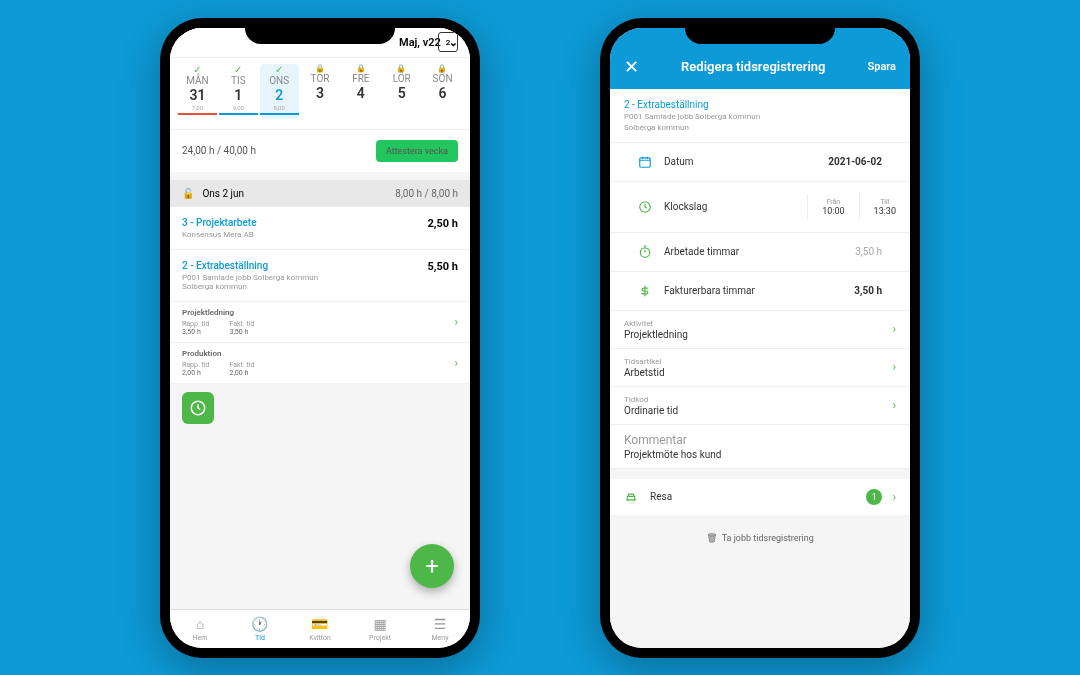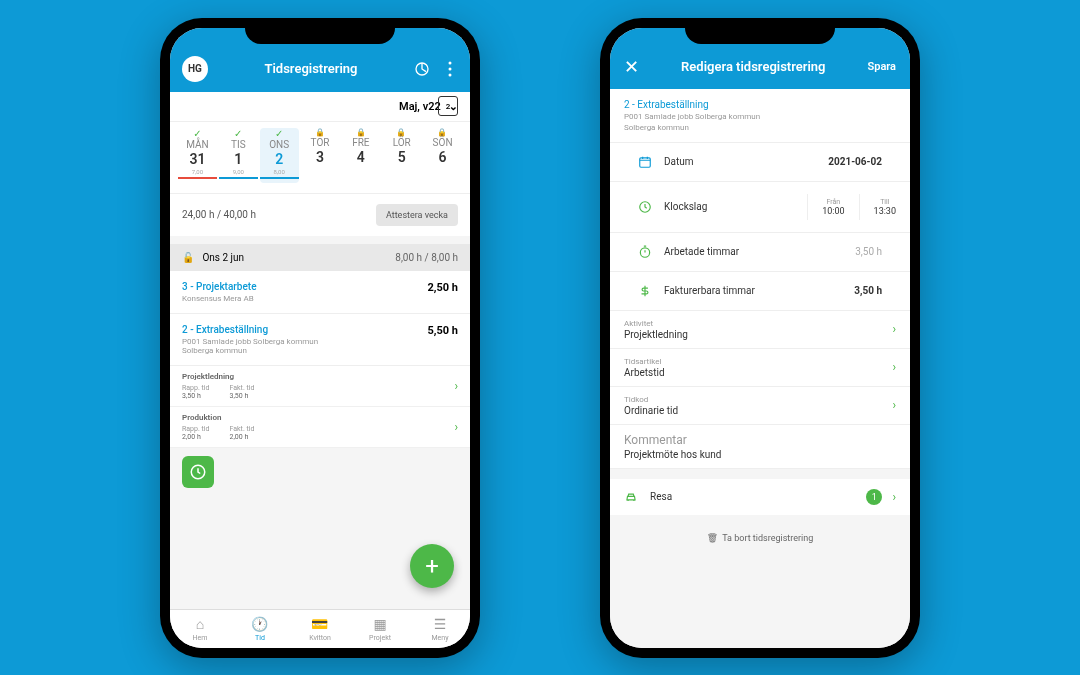--- a/index.html
+++ b/index.html
@@ -22,21 +22,21 @@
 .day-name{font-size:10px;margin-top:0}
 .day-num{font-size:14px;font-weight:600;color:#333;margin-top:1px}
 .day-sub{font-size:6px;color:#aaa;margin-top:1px}
 .day.active{background:#e8f4fb;border-radius:4px;padding-bottom:4px}
 .day.active .day-num{color:#0d9ad6}
 .day-bar{height:2px;margin-top:2px}
 .bar-red{background:#e74c3c}
 .bar-blue{background:#0d9ad6}
 .summary-row{background:#fff;padding:10px 12px;display:flex;justify-content:space-between;align-items:center;border-top:1px solid #eee}
 .summary-text{font-size:10px;color:#555}
-.attest-btn{background:#e5e5e5;border:none;padding:6px 10px;font-size:9px;border-radius:4px;color:#555}
+.attest-btn{background:#22c55e;border:none;padding:6px 10px;font-size:9px;border-radius:4px;color:#555}
 .day-header{background:#e8e8e8;padding:8px 12px;display:flex;align-items:center;gap:8px;font-size:10px;margin-top:8px}
 .day-header-right{margin-left:auto;color:#666}
 .card{background:#fff;padding:10px 12px;border-bottom:1px solid #eee}
 .card-title{color:#0d9ad6;font-size:10px;font-weight:500}
 .card-sub{font-size:8px;color:#999;margin-top:2px}
 .card-hours{float:right;font-size:11px;font-weight:700}
 .subrow{padding:6px 12px;background:#fff;border-bottom:1px solid #f0f0f0;font-size:8px;color:#666;display:flex;justify-content:space-between;align-items:center}
 .subrow-title{font-weight:600;font-size:8px}
 .subrow-cols{display:flex;gap:20px;margin-top:3px}
 .subrow-col{font-size:7px}
@@ -78,39 +78,20 @@
 .save-btn{background:#4db848;color:#fff;border:none;width:calc(100% - 28px);margin:16px 14px 8px;padding:12px;border-radius:4px;font-size:11px;font-weight:600}
 .delete-link{text-align:center;font-size:9px;color:#666;padding:8px;display:flex;align-items:center;justify-content:center;gap:4px}
 svg{display:block}
 </style>
 </head>
 <body>
 
 <div class="phone">
 <div class="notch"></div>
 <div class="screen">
-  <div class="header">
-    <div class="avatar">HG</div>
-    <div class="header-title">Tidsregistrering</div>
-    <div class="header-icons">
-      <span class="header-icon">
-            <svg width="16" height="16" viewBox="0 0 24 24" fill="none" stroke="#fff" stroke-width="2">
-              <circle cx="12" cy="12" r="9"></circle>
-              <path d="M12 3v9l6 4"></path>
-            </svg>
-          </span>
-      <span class="header-icon">
-            <svg width="4" height="16" viewBox="0 0 4 16" fill="#fff">
-              <circle cx="2" cy="2" r="1.5"></circle>
-              <circle cx="2" cy="8" r="1.5"></circle>
-              <circle cx="2" cy="14" r="1.5"></circle>
-            </svg>
-          </span>
-    </div>
-  </div>
   <div class="content">
     <div class="week-header">
       <span>Maj, v22</span>
       <span>⌄</span>
       <span class="cal-icon">2</span>
     </div>
     <div class="days" id="days-row">
           <div class="day"><span class="day-check">✓</span><div class="day-name">MÅN</div><div class="day-num">31</div><div class="day-sub">7,00</div><div class="day-bar bar-red"></div></div>
           <div class="day"><span class="day-check">✓</span><div class="day-name">TIS</div><div class="day-num">1</div><div class="day-sub">9,00</div><div class="day-bar bar-blue"></div></div>
           <div class="day active"><span class="day-check">✓</span><div class="day-name">ONS</div><div class="day-num">2</div><div class="day-sub">8,00</div><div class="day-bar bar-blue"></div></div>
@@ -286,17 +267,17 @@
               <path d="M5 17h14l-1-6H6zM7 17v2M17 17v2M7 11l1-4h8l1 4"></path>
             </svg>
           </span>
       <span class="field-label">Resa</span>
       <span class="badge">1</span>
       <span class="chevron">›</span>
     </div>
     <div class="gap"></div>
     <div class="delete-link">
       <span>🗑</span>
-      <span>Ta bort tidsregistrering</span>
+      <span>Ta jobb tidsregistrering</span>
     </div>
   </div>
 </div>
 </div>
 
 </body></html>

